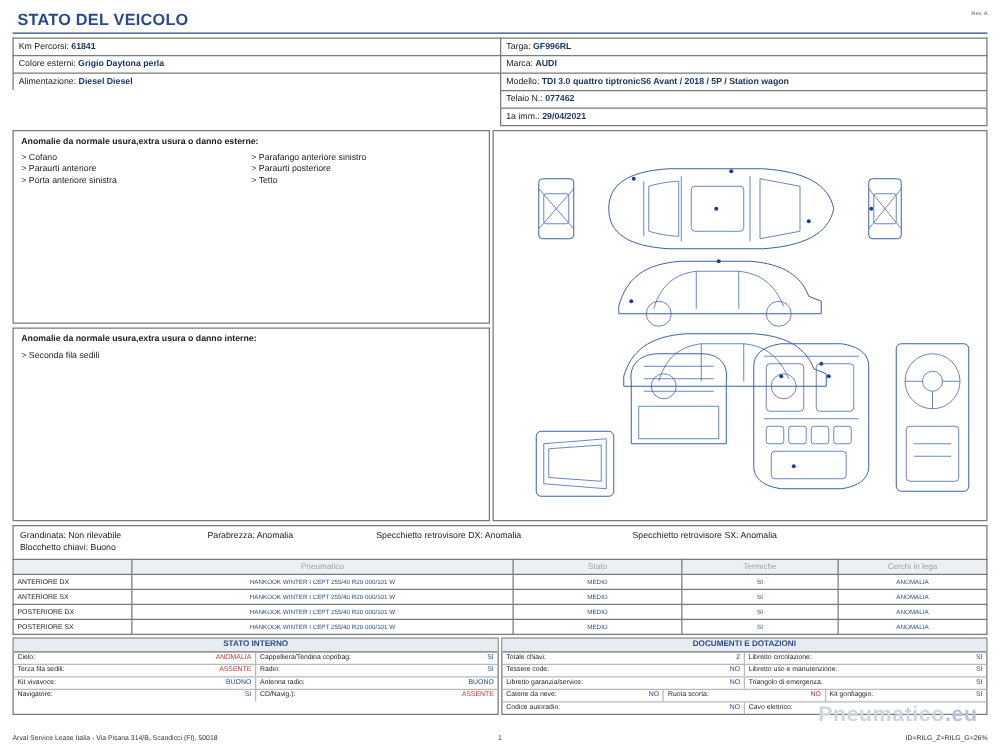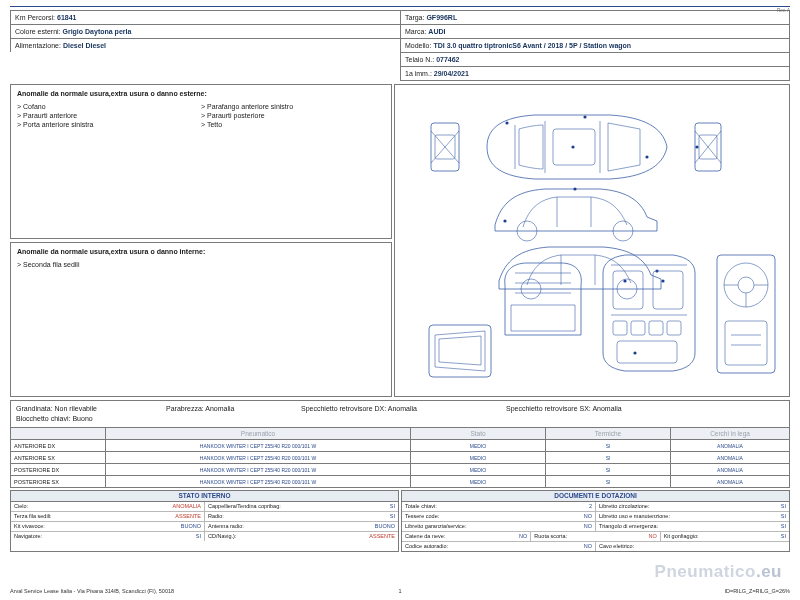--- a/index.html
+++ b/index.html
@@ -95,20 +95,21 @@
   .wm{position:absolute;right:18px;bottom:18px;font-size:17px;color:#cfd6e0;font-weight:bold;letter-spacing:.5px;}
   .wm .eu{color:#b9c3d1;margin-top:33px;}
 </style>
 </head>
 <body>
 
 <div class="page">
 
   <div class="rev">Rev. A</div>
 
+  <div class="title">STATO DEL VEICOLO</div>
   <div class="title-rule"></div>
 
   <div class="info">
     <div class="info-col left">
       <div class="irow">
         <span class="lbl">Km Percorsi:</span>
         <span class="val">61841</span>
       </div>
       <div class="irow">
         <span class="lbl">Colore esterni:</span>

